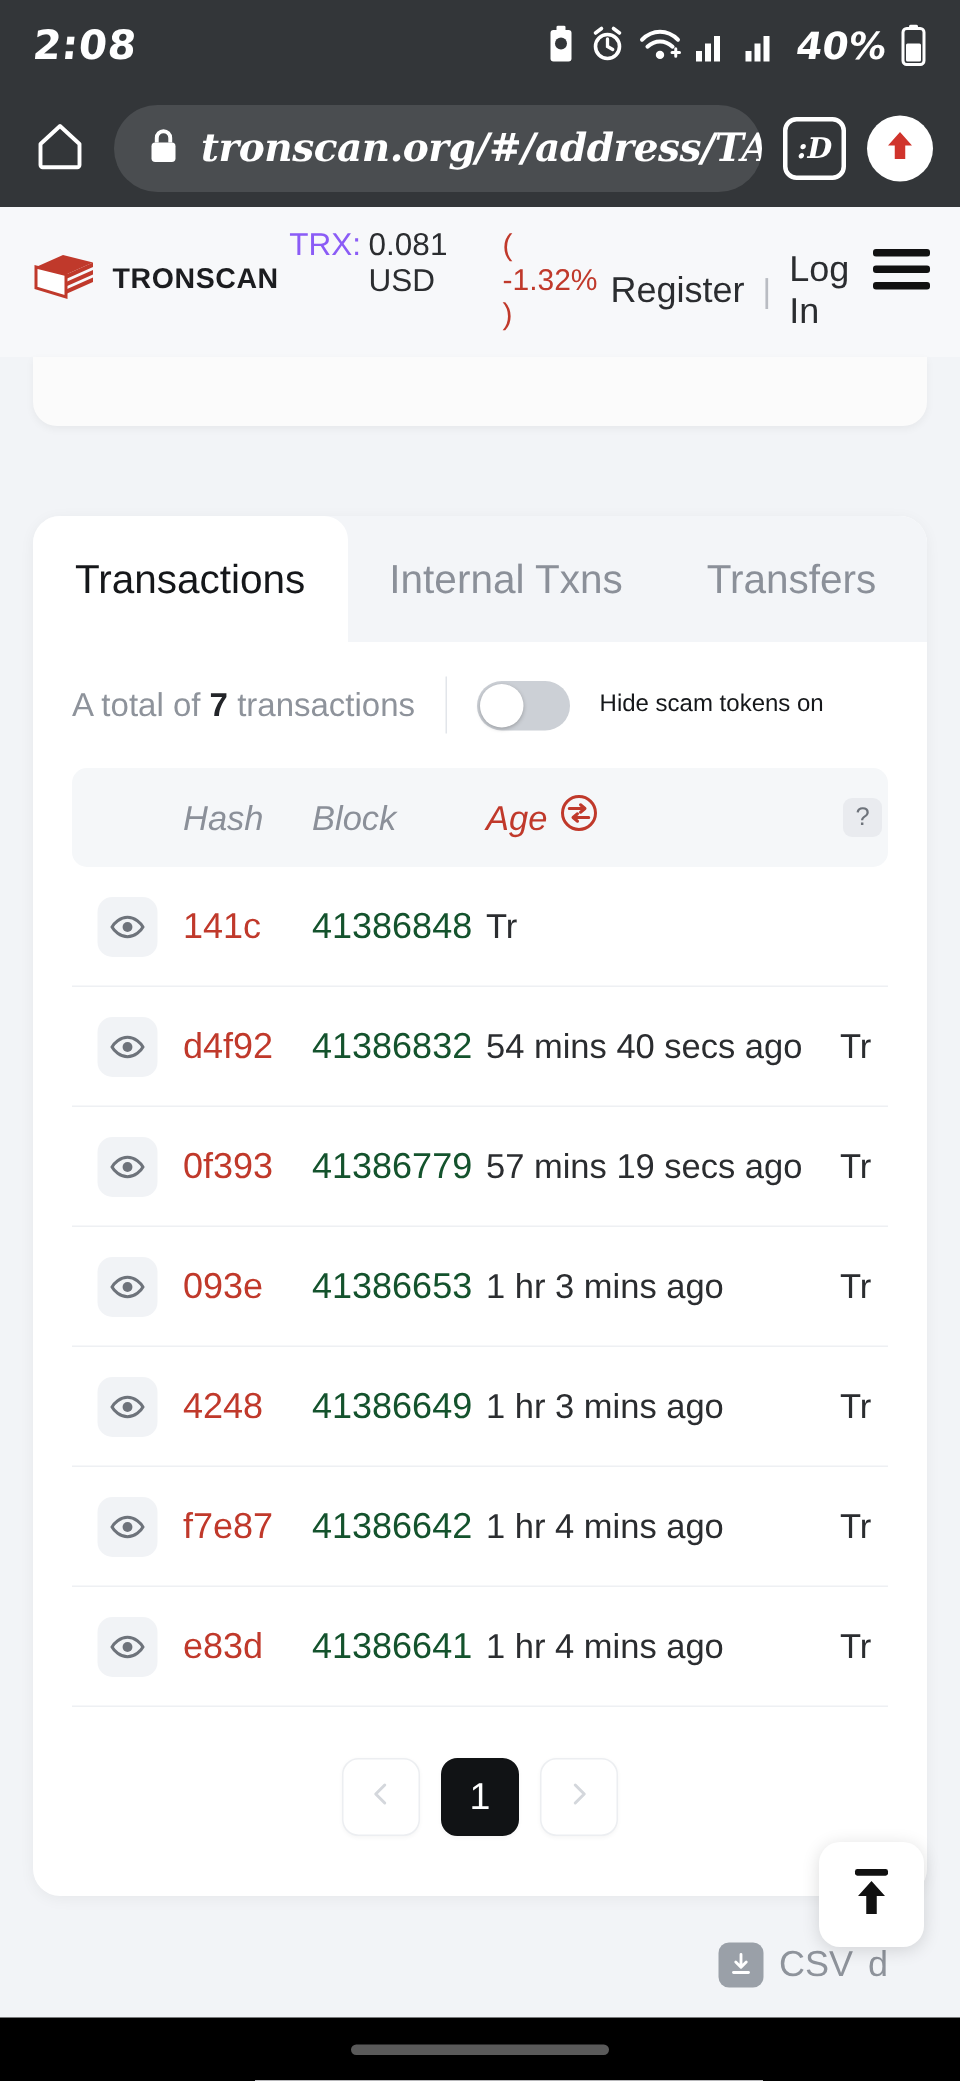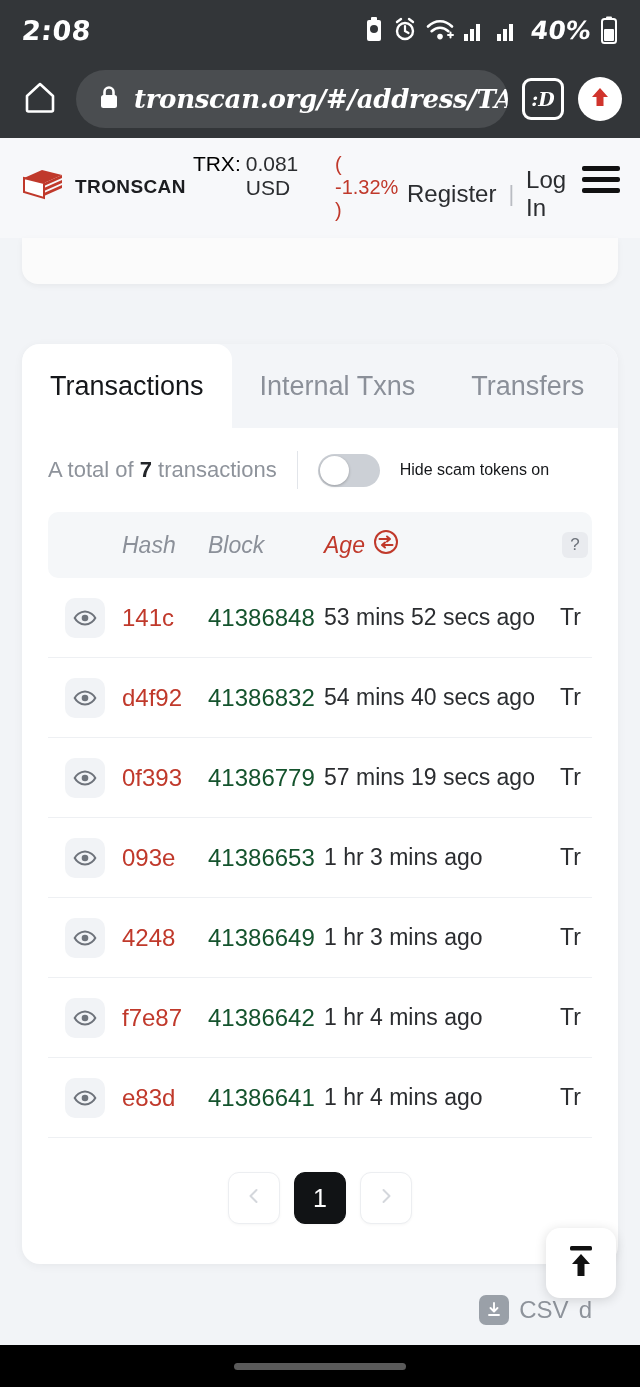--- a/index.html
+++ b/index.html
@@ -58,21 +58,21 @@
 
   
   .siteheader {
     background: #f7f8fa; padding: 14px 20px 16px 20px;
     display: flex; align-items: flex-start; justify-content: space-between;
   }
   .brandcol { display: flex; flex-direction: row; gap: 7px; }
   .brandrow { display: flex; align-items: center; gap: 9px; }
   .brandname { font-size: 19px; font-weight: 700; color: #1c1d20; letter-spacing: .4px; }
   .trxline { font-size: 21px; color: #2b2d30; display: flex; align-items: baseline; gap: 5px; }
-  .trx-label { color: #000000; }
+  .trx-label { color: #8b5cf6; }
   .trx-pct { color: #c0392b; font-size: 20px; }
   .authrow { display: flex; align-items: center; gap: 12px; margin-top: 14px; }
   .auth-link { font-size: 24px; color: #2b2d30; }
   .auth-sep { color: #b9bcc2; font-size: 22px; }
   .hamburger { display: flex; flex-direction: column; gap: 6px; margin-left: 8px; margin-top: 14px; }
   .hamburger span { display: block; width: 38px; height: 5px; background: #111; border-radius: 2px; }
   .hamburger span:nth-child(2) { width: 38px; }
 
   
   .card-above {
@@ -364,21 +364,20 @@
         <div class="col-eye">
           <div class="eye-box">
             <svg width="24" height="24" viewBox="0 0 24 24">
                 <path d="M12 5.5c-5 0-9 4-10.3 6.5C3 14.5 7 18.5 12 18.5s9-4 10.3-6.5C21 9.5 17 5.5 12 5.5z" fill="none" stroke="#6e737b" stroke-width="2"></path>
                 <circle cx="12" cy="12" r="3.3" fill="#6e737b"></circle>
               </svg>
           </div>
         </div>
         <div class="col-hash"><span class="cell-hash">141c</span></div>
         <div class="col-block"><span class="cell-block">41386848</span></div>
-        <div class="col-age"><span class="cell-age">53 mins 52 secs ago</span></div>
         <div class="col-type"><span class="cell-type">Tr</span></div>
       </div>
 
       <div class="trow">
         <div class="col-eye">
           <div class="eye-box">
             <svg width="24" height="24" viewBox="0 0 24 24">
                 <path d="M12 5.5c-5 0-9 4-10.3 6.5C3 14.5 7 18.5 12 18.5s9-4 10.3-6.5C21 9.5 17 5.5 12 5.5z" fill="none" stroke="#6e737b" stroke-width="2"></path>
                 <circle cx="12" cy="12" r="3.3" fill="#6e737b"></circle>
               </svg>

